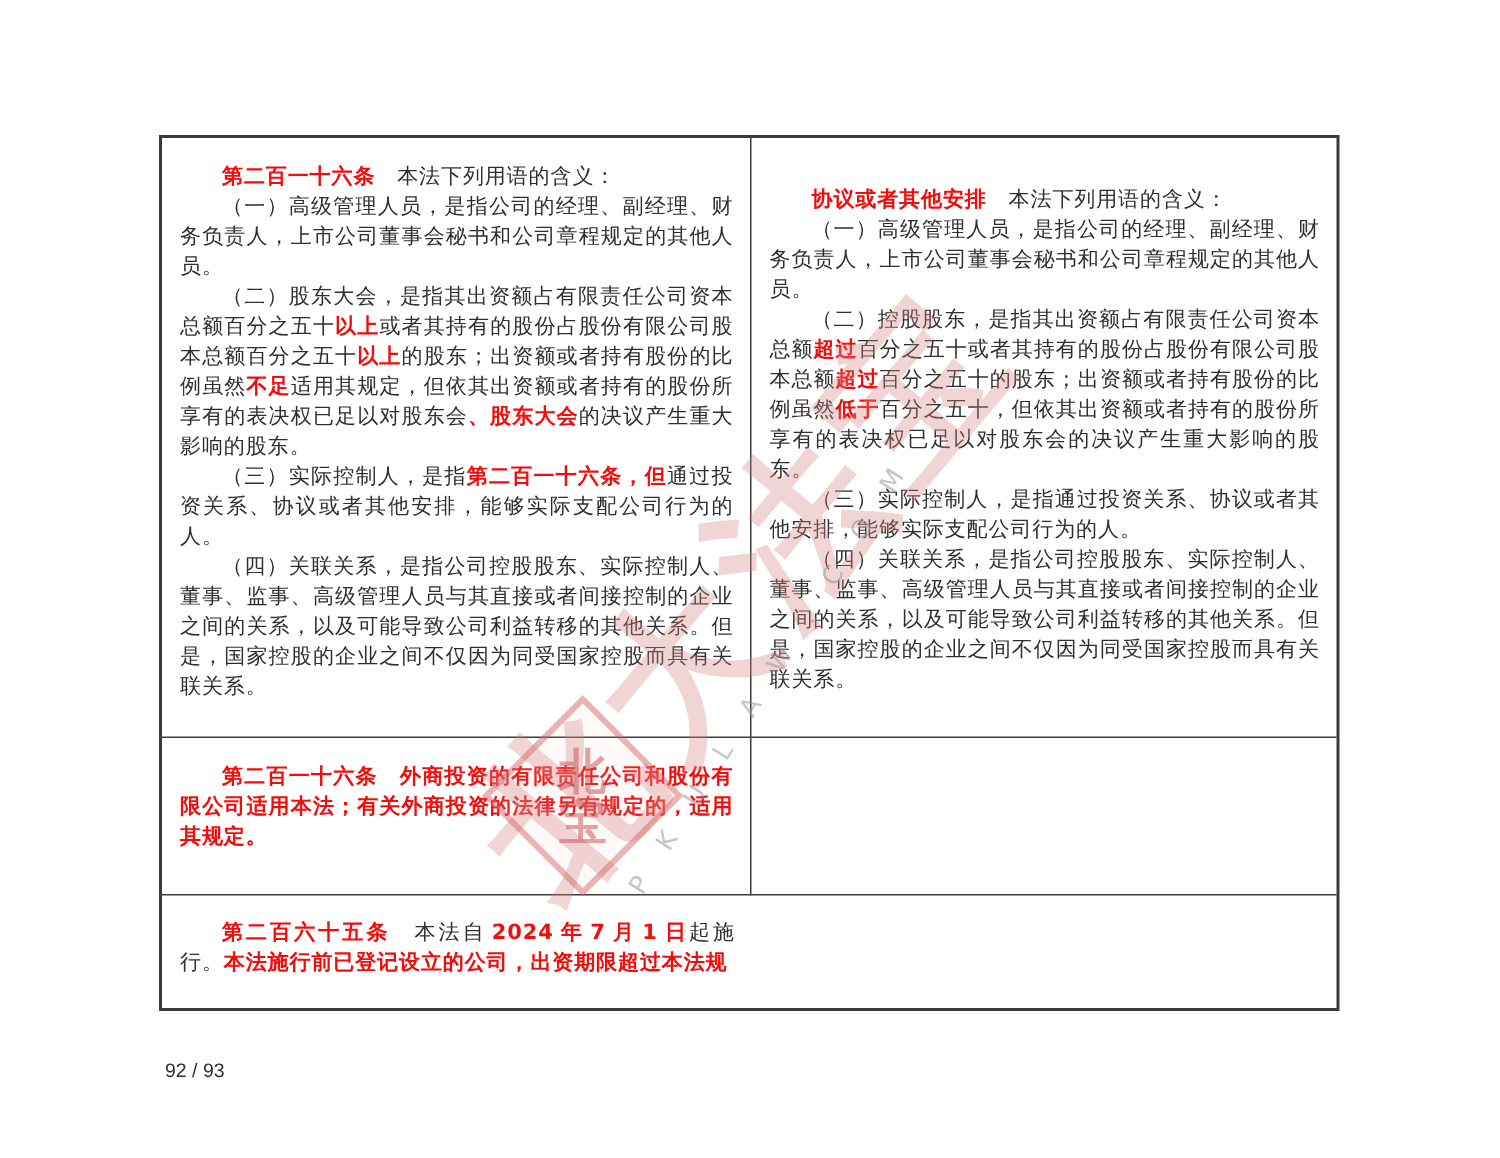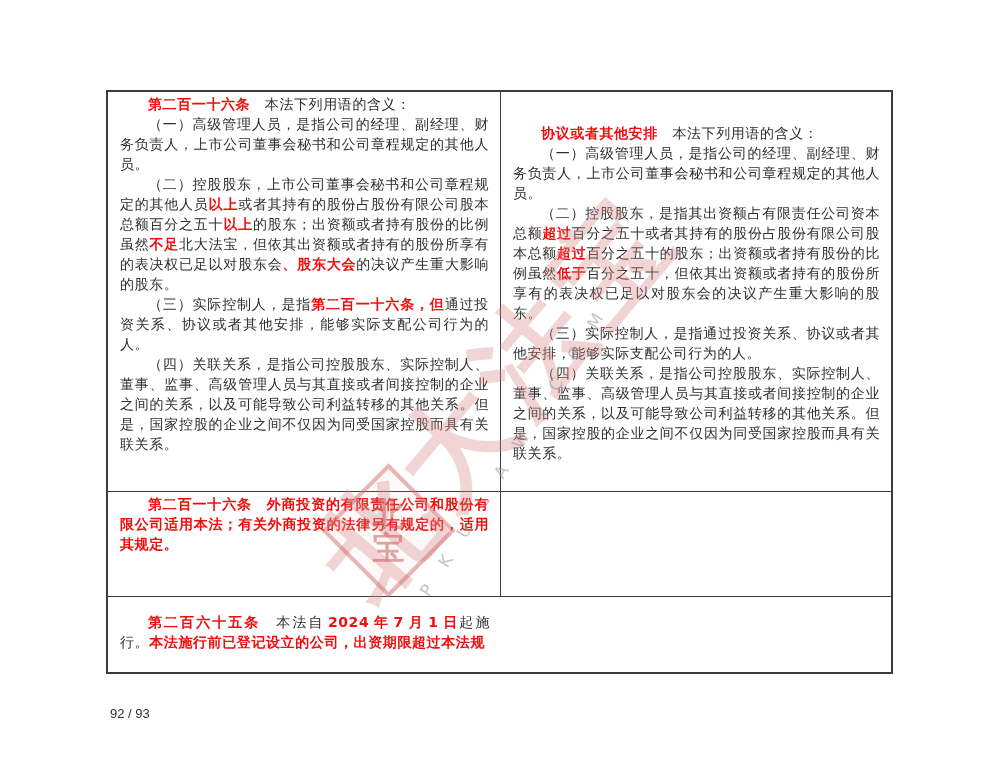--- a/index.html
+++ b/index.html
@@ -17,21 +17,21 @@
     font-family:"DejaVu Sans",sans-serif;
   }
   .doc-table{
     position:absolute;left:106px;top:90px;width:787px;height:584px;
     border:2px solid var(--border);
     display:grid;
     grid-template-columns:393px 1fr;
     grid-template-rows:400px 105px 1fr;
   }
   .cell{
-    padding:2px 11px 6px 12px;
+    padding:16px 11px 6px 12px;
     overflow:hidden;
   }
   .col-left{border-right:1px solid var(--border);}
   .cell.bb{border-bottom:1px solid var(--border);}
   .cell.pt-lg{padding-top:31px;}
   .cell.pt-md{padding-top:15px;}
   .doc-p{
     font-size:14px;line-height:20px;letter-spacing:0.6px;
     text-indent:2em;text-align:justify;color:var(--ink);
   }
@@ -72,21 +72,21 @@
 </style>
 </head>
 <body>
 
 <div class="page">
 
   <div class="doc-table">
     <div class="cell col-left bb">
         <p class="doc-p"><span class="rb">第二百一十六条　</span><span class="rk">本法下列用语的含义：</span></p>
         <p class="doc-p"><span class="rk">（一）高级管理人员，是指公司的经理、副经理、财务负责人，上市公司董事会秘书和公司章程规定的其他人员。</span></p>
-        <p class="doc-p"><span class="rk">（二）控股股东，上市公司董事会秘书和公司章程规定的其他人员</span><span class="rb">以上</span><span class="rk">或者其持有的股份占股份有限公司股本总额百分之五十</span><span class="rb">以上</span><span class="rk">的股东；出资额或者持有股份的比例虽然</span><span class="rb">不足</span><span class="rk">北大法宝，但依其出资额或者持有的股份所享有的表决权已足以对股东会</span><span class="rb">、股东大会</span><span class="rk">的决议产生重大影响的股东。</span></p>
+        <p class="doc-p"><span class="rk">（二）股东大会，是指其出资额占有限责任公司资本总额百分之五十</span><span class="rb">以上</span><span class="rk">或者其持有的股份占股份有限公司股本总额百分之五十</span><span class="rb">以上</span><span class="rk">的股东；出资额或者持有股份的比例虽然</span><span class="rb">不足</span><span class="rk">适用其规定，但依其出资额或者持有的股份所享有的表决权已足以对股东会</span><span class="rb">、股东大会</span><span class="rk">的决议产生重大影响的股东。</span></p>
         <p class="doc-p"><span class="rk">（三）实际控制人，是指</span><span class="rb">第二百一十六条，但</span><span class="rk">通过投资关系、协议或者其他安排，能够实际支配公司行为的人。</span></p>
         <p class="doc-p"><span class="rk">（四）关联关系，是指公司控股股东、实际控制人、董事、监事、高级管理人员与其直接或者间接控制的企业之间的关系，以及可能导致公司利益转移的其他关系。但是，国家控股的企业之间不仅因为同受国家控股而具有关联关系。</span></p>
       </div>
     <div class="cell bb pt-lg">
         <p class="doc-p"><span class="rb">协议或者其他安排　</span><span class="rk">本法下列用语的含义：</span></p>
         <p class="doc-p"><span class="rk">（一）高级管理人员，是指公司的经理、副经理、财务负责人，上市公司董事会秘书和公司章程规定的其他人员。</span></p>
         <p class="doc-p"><span class="rk">（二）控股股东，是指其出资额占有限责任公司资本总额</span><span class="rb">超过</span><span class="rk">百分之五十或者其持有的股份占股份有限公司股本总额</span><span class="rb">超过</span><span class="rk">百分之五十的股东；出资额或者持有股份的比例虽然</span><span class="rb">低于</span><span class="rk">百分之五十，但依其出资额或者持有的股份所享有的表决权已足以对股东会的决议产生重大影响的股东。</span></p>
         <p class="doc-p"><span class="rk">（三）实际控制人，是指通过投资关系、协议或者其他安排，能够实际支配公司行为的人。</span></p>
         <p class="doc-p"><span class="rk">（四）关联关系，是指公司控股股东、实际控制人、董事、监事、高级管理人员与其直接或者间接控制的企业之间的关系，以及可能导致公司利益转移的其他关系。但是，国家控股的企业之间不仅因为同受国家控股而具有关联关系。</span></p>
       </div>

